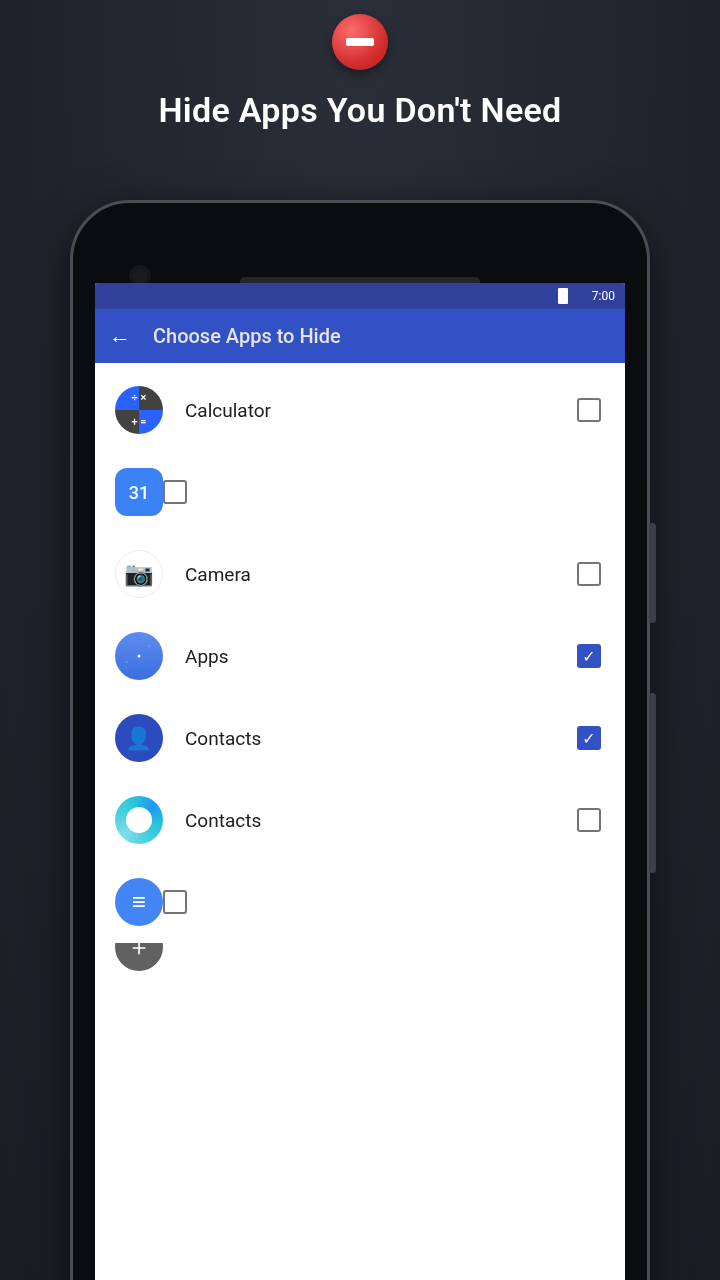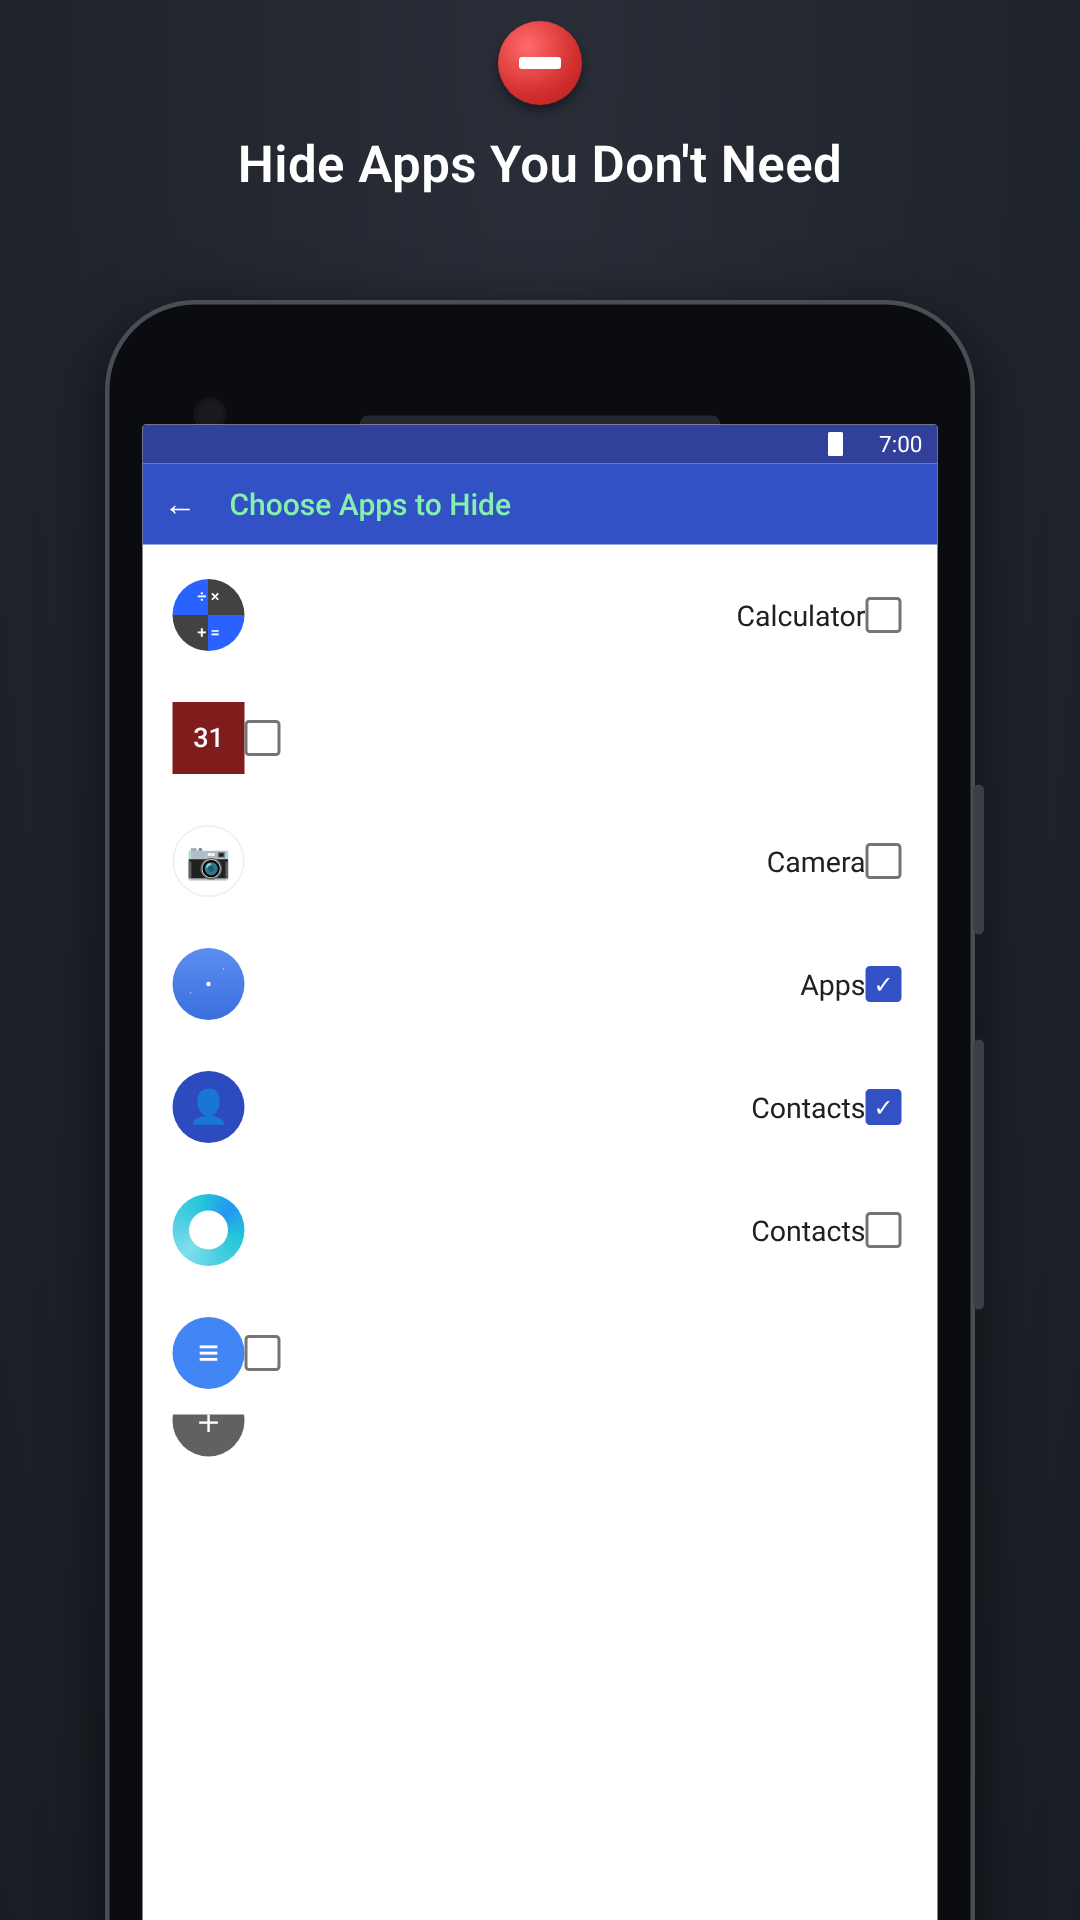--- a/index.html
+++ b/index.html
@@ -100,41 +100,41 @@
 
 
 .statusbar {
   height: 26px;
   background: #30409b;
   display: flex;
   align-items: center;
   justify-content: flex-end;
   padding: 0 10px;
   color: #fff;
-  font-size: 15px;
+  font-size: 12px;
   gap: 24px;
 }
 .batt {
   width: 10px;
   height: 16px;
   background: #fff;
   border-radius: 1px;
 }
 
 
 .toolbar {
   height: 54px;
   background: #3151c4;
   display: flex;
   align-items: center;
   padding: 0 14px;
   gap: 22px;
 }
 .back-arrow { color: #fff; font-size: 22px; }
-.toolbar-title { color: #86efac; font-size: 20px; font-weight: 500; }
+.toolbar-title { color: #e5e5e5; font-size: 20px; font-weight: 500; }
 
 
 .list {
   flex: 1;
   overflow: hidden;
   padding-top: 6px;
 }
 .row {
   display: flex;
   align-items: center;
@@ -151,21 +151,20 @@
   justify-content: center;
   font-size: 18px;
   color: #fff;
   font-weight: 500;
 }
 .app-label {
   flex: 1;
   margin-left: 22px;
   font-size: 19px;
   color: #212121;
-  text-align: right;
 }
 .chk {
   width: 24px;
   height: 24px;
   border: 2px solid #757575;
   border-radius: 3px;
   flex-shrink: 0;
   display: flex;
   align-items: center;
   justify-content: center;
@@ -173,21 +172,21 @@
 .chk.checked {
   background: #3151c4;
   border-color: #3151c4;
   color: #fff;
   font-size: 16px;
 }
 
 
 .ic-calc { background: conic-gradient(#424242 0 25%, #2962ff 25% 50%, #424242 50% 75%, #2962ff 75%); position: relative; }
 .ic-calc::after{content:"÷ ×\A+ =";white-space:pre;position:absolute;inset:0;font-size:11px;line-height:24px;text-align:center;color:#fff;}
-.ic-cal { background: #7f1d1d; border-radius: 0; }
+.ic-cal { background: #3b82f6; border-radius: 12px; }
 .ic-cam { background: #fff; border:1px solid #eee; color:#212121; font-size:24px;}
 .ic-chrome { background:#fff; }
 .ic-chrome svg{width:46px;height:46px;}
 .ic-clock { background: linear-gradient(#5c8def,#3b6fe0); position: relative; }
 .ic-clock::after{content:"";position:absolute;width:3px;height:3px;background:#fff;border-radius:50%;top:50%;left:50%;transform:translate(-50%,-50%);box-shadow: 10px -10px 0 -1px #c8d9ff, -12px 6px 0 -1px #c8d9ff;}
 .ic-contacts { background:#2b4bbf; font-size:22px; }
 .ic-daydream { background: conic-gradient(from 45deg,#2196f3,#26c6da,#4dd0e1,#80deea,#4dd0e1,#26c6da,#2196f3); }
 .ic-daydream::after{content:"";width:26px;height:26px;background:#fff;border-radius:50%;}
 .ic-docs { background:#4285f4; font-size:24px; }
 .ic-download { background:#616161; font-size:24px; }

